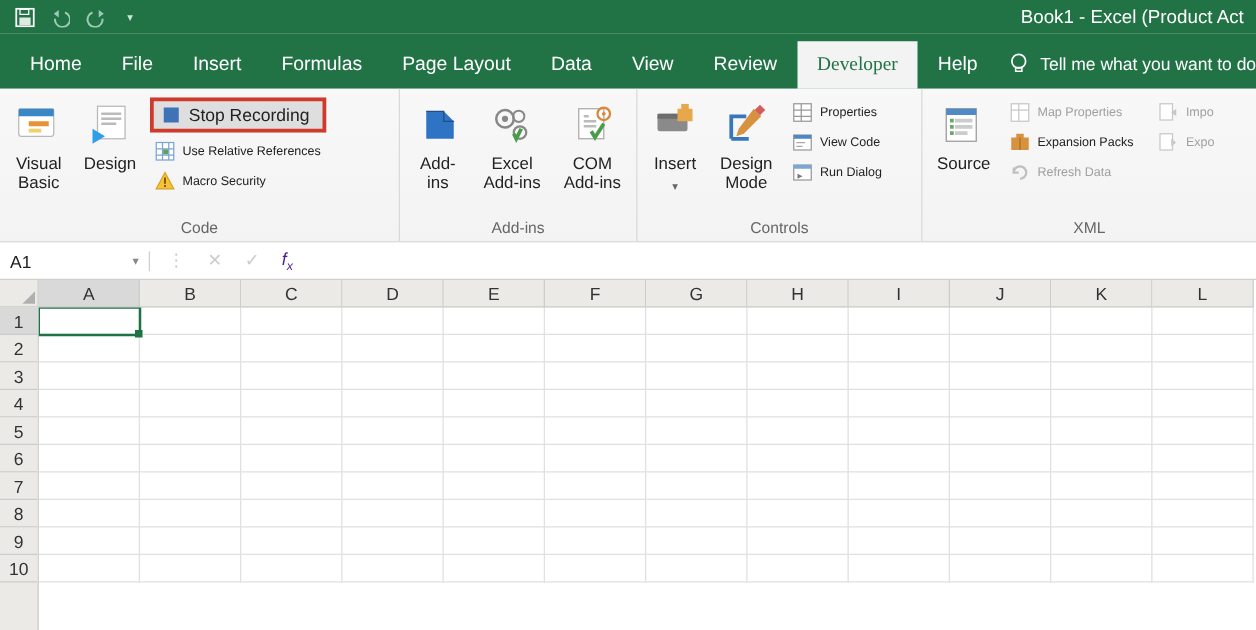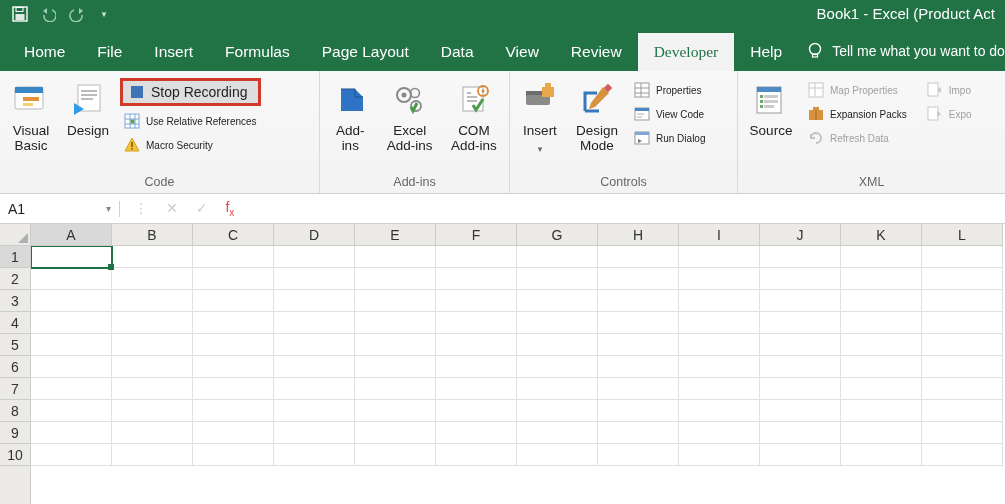--- a/index.html
+++ b/index.html
@@ -31,21 +31,21 @@
   .smallbtn { display:flex; align-items:center; gap:6px; font-size:10px; cursor:pointer; padding:1px 4px; white-space:nowrap; }
   .smallicon { width:16px; height:16px; display:inline-flex; align-items:center; justify-content:center; flex-shrink:0; }
   .dim { color:#a0a0a0; }
 
   .stop-highlight { position: relative; border: 3px solid #d03a2b; background:#dedede; padding:3px 8px 3px 6px; display:flex; align-items:center; gap:6px; }
 
   
   .formulabar { height: 30px; border-bottom:1px solid #d0d0d0; display:flex; align-items:center; background:#fff; }
   .namebox { width:120px; border-right:1px solid #d0d0d0; display:flex; align-items:center; padding:0 8px; justify-content:space-between; font-size:14px; background:#fff;}
   .fxarea { display:flex; align-items:center; gap:18px; padding-left:14px; color:#999; }
-  .fxarea .fx { color:#ef4444; font-size:14px; }
+  .fxarea .fx { font-style: italic; color:#4c1d95; font-size:14px; }
 
   
   .grid { display:flex; height: calc(504px - 27px - 44px - 123px - 30px); }
   .rowhdrs { width:31px; background:#eceae6; border-right:1px solid #ccc; }
   .colhdrs-row { display:flex; height:22px; }
   .corner { width:31px; height:22px; background:#eceae6; border-right:1px solid #ccc; border-bottom:1px solid #ccc; position:relative; }
   .corner::after { content:""; position:absolute; right:2px; bottom:2px; width:0; height:0; border-left:10px solid transparent; border-bottom:10px solid #b0b0b0; }
   .gridbody { flex:1; overflow:hidden; }
   .colhdr { width:81px; height:22px; background:#eceae6; border-right:1px solid #ccc; border-bottom:1px solid #ccc; text-align:center; font-size:14px; line-height:22px; color:#333; }
   .colhdr.sel { background:#d9d9d9; }

